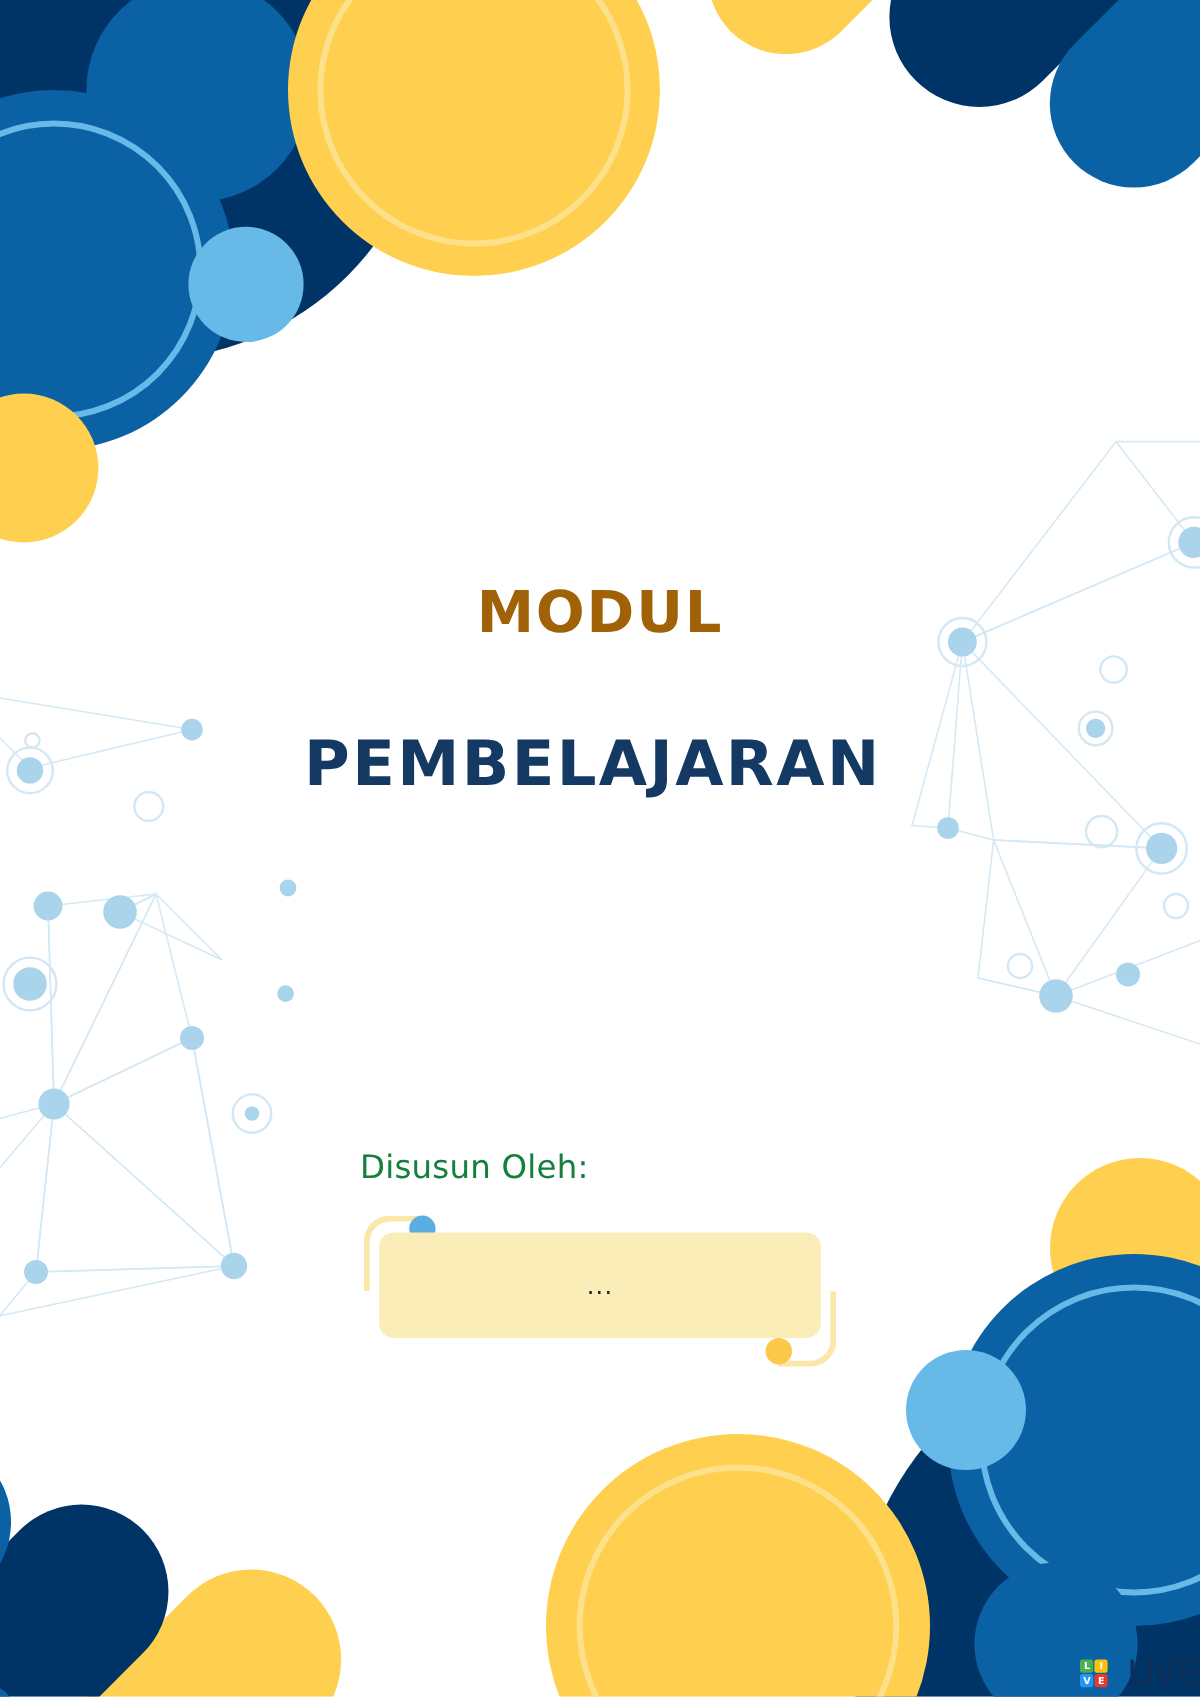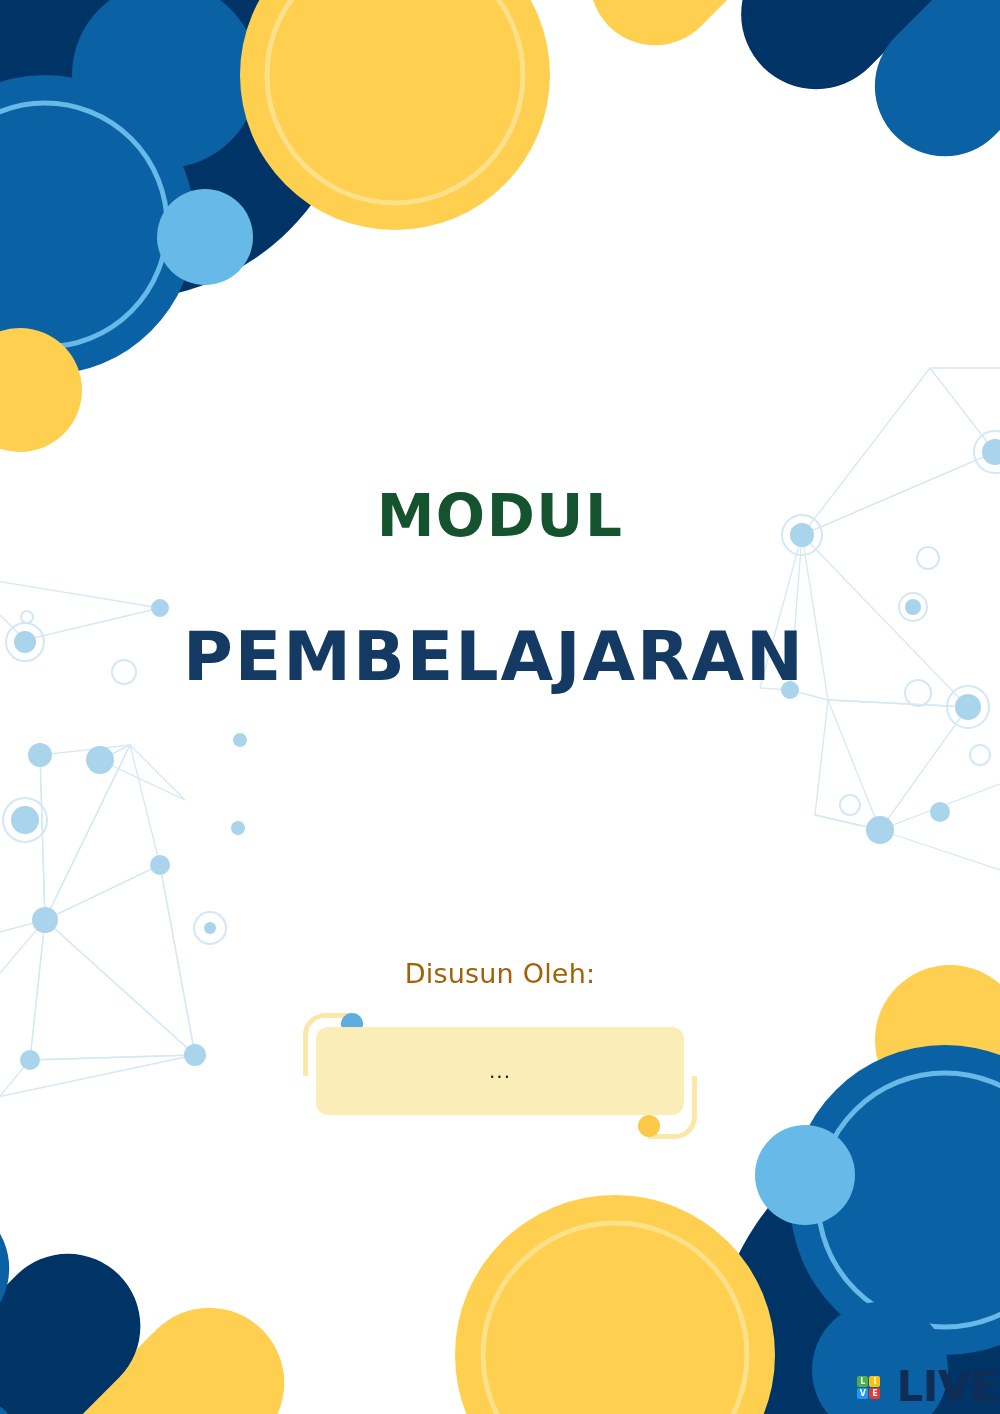--- a/index.html
+++ b/index.html
@@ -28,48 +28,47 @@
   .title-block {
     position: absolute;
     left: 0;
     top: 486px;
     width: 1000px;
     text-align: center;
   }
   .title-modul {
     font-family: "DejaVu Sans", sans-serif;
     font-weight: bold;
-    font-size: 58px;
+    font-size: 48px;
     letter-spacing: 1.5px;
-    color: #14532d;
+    color: #a16207;
     line-height: 1.05;
     margin: 0;
   }
   .title-pembelajaran {
     font-family: "DejaVu Sans", sans-serif;
     font-weight: bold;
-    font-size: 68px;
+    font-size: 52px;
     letter-spacing: 2px;
     color: #143A63;
     line-height: 1.05;
     margin: 74px 12px 0 0;
   }
   
   .author-block {
     position: absolute;
     left: 300px;
     top: 958px;
     width: 400px;
   }
   .author-label {
     font-family: "DejaVu Sans", sans-serif;
     font-weight: normal;
     font-size: 27px;
-    color: #a16207;
-    text-align: center;
+    color: #15803d;
     letter-spacing: 0.2px;
   }
   .author-frame {
     position: relative;
     margin-top: 14px;
     height: 140px;
   }
   .bracket {
     position: absolute;
     border: 5px solid #FBE7A8;
@@ -150,22 +149,22 @@
     border-radius: 2px;
     color: #ffffff;
     font-family: "DejaVu Sans", sans-serif;
     font-size: 8px;
     font-weight: bold;
     line-height: 11px;
     text-align: center;
   }
   .wm-word {
     font-family: "DejaVu Sans", sans-serif;
-    font-weight: bold;
-    font-size: 42px;
+    font-weight: normal;
+    font-size: 28px;
     letter-spacing: -0.5px;
     line-height: 1;
   }
   .wm-live { color: #102E55; }
   .wm-worksheets { color: #2E5F93; opacity: 0.55; }
 </style>
 </head>
 <body>
 
 <div id="page">

